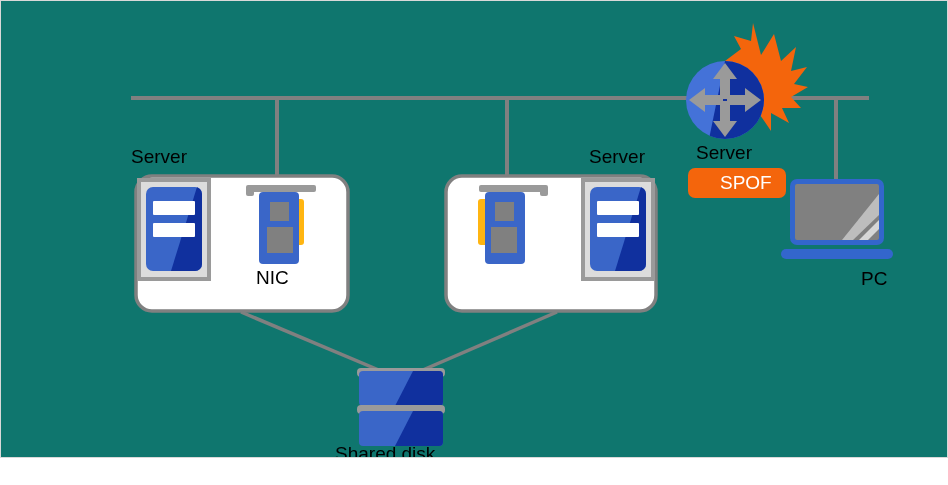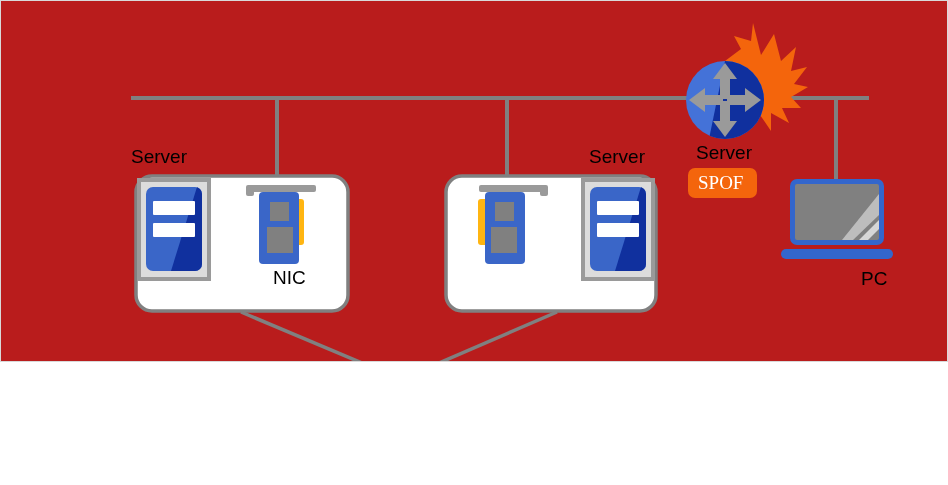--- a/index.html
+++ b/index.html
@@ -7,22 +7,22 @@
     margin: 0;
     padding: 0;
     background: #ffffff;
   }
   body {
     font-family: "Liberation Sans", sans-serif;
   }
   #canvas {
     position: relative;
     width: 948px;
-    height: 362px;
-    background: #b91c1c;
+    height: 458px;
+    background: #0f766e;
     border: 1px solid #d9d9d9;
     box-sizing: border-box;
     overflow: hidden;
   }
   #diagram-svg {
     position: absolute;
     left: 0;
     top: 0;
     width: 948px;
     height: 485px;
@@ -30,32 +30,32 @@
   .diagram-label {
     position: absolute;
     font-family: "Liberation Sans", sans-serif;
     font-size: 19px;
     color: #000000;
     white-space: nowrap;
     line-height: 1;
   }
   .badge {
     position: absolute;
-    font-family: Liberation Serif, serif;
+    font-family: Liberation Sans, sans-serif;
     font-size: 19px;
     color: #ffffff;
     background: #F4650C;
     border-radius: 7px;
-    padding: 5px 14px 6px 10px;
+    padding: 5px 14px 6px 32px;
     white-space: nowrap;
     line-height: 1;
   }
   #label-server-left  { left: 130px; top: 146px; }
   #label-server-right { left: 588px; top: 146px; }
-  #label-nic-left     { left: 255px; top: 267px; margin-left: 17px; }
+  #label-nic-left     { left: 255px; top: 267px; }
   #label-router       { left: 695px; top: 142px; }
   #label-pc           { left: 860px; top: 268px; }
   #label-shared-disk  { left: 334px; top: 443px; }
   #badge-spof         { left: 687px; top: 167px; }
 </style>
 </head>
 <body>
 
 <div id="canvas">
 
@@ -198,16 +198,17 @@
   <div class="diagram-label" id="label-server-left">Server</div>
 
   <div class="diagram-label" id="label-server-right">Server</div>
 
   <div class="diagram-label" id="label-nic-left">NIC</div>
 
   <div class="diagram-label" id="label-router">Server</div>
 
   <div class="diagram-label" id="label-pc">PC</div>
 
+  <div class="diagram-label" id="label-shared-disk">Shared disk</div>
 
   <div class="badge" id="badge-spof">SPOF</div>
 
 </div>
 
 </body></html>

